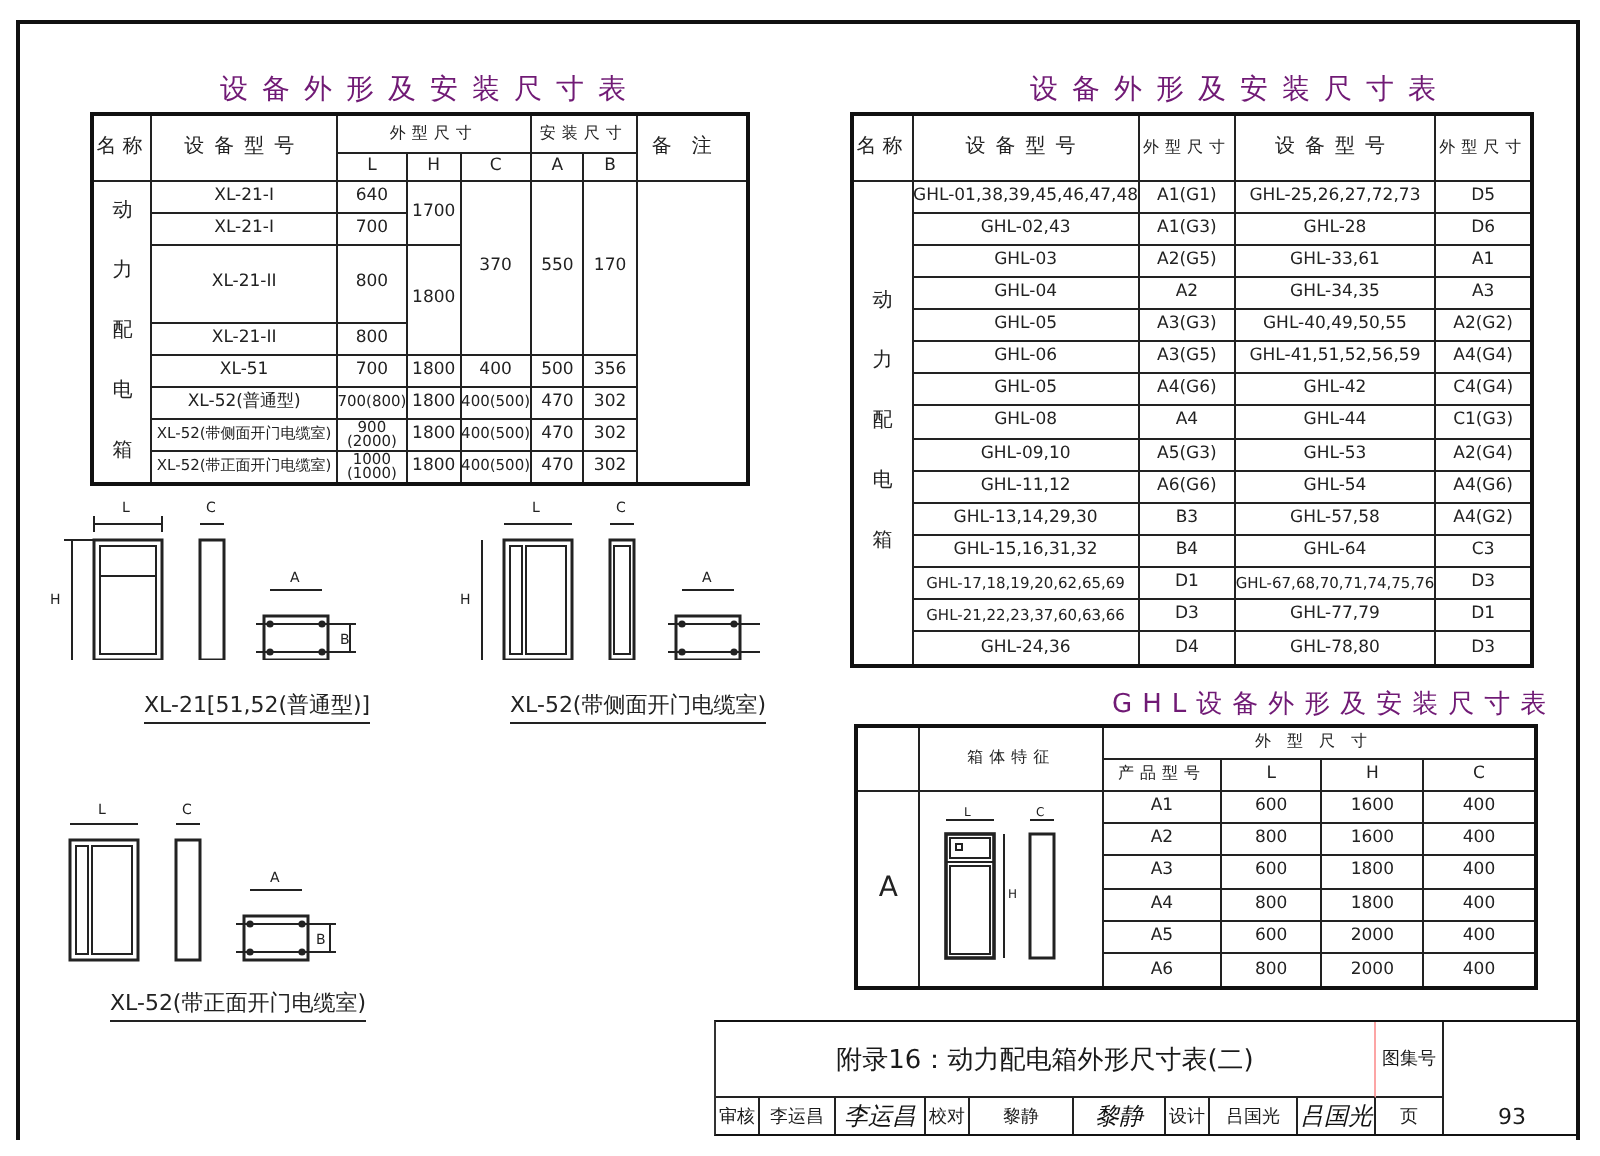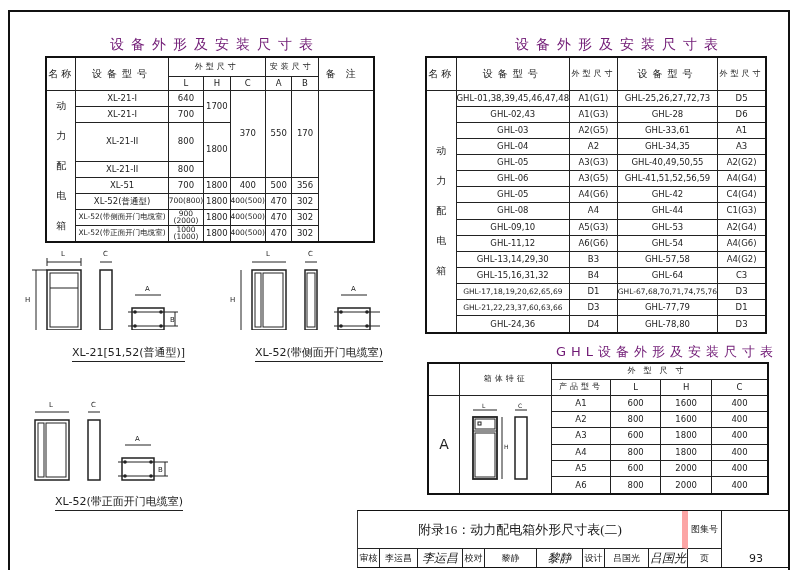--- a/index.html
+++ b/index.html
@@ -18,22 +18,22 @@
   .hdr-big { font-size: 10px; letter-spacing: 5px; }
   .hdr-sm { font-size: 8px; letter-spacing: 3px; }
   .vname { font-size: 10px; line-height: 30px; white-space: normal; }
   .stack { font-size: 7.5px; line-height: 1.0; }
   .model { font-size: 8.5px; }
 
   .drw { position: absolute; }
   .caption { position: absolute; font-size: 11px; white-space: nowrap; border-bottom: 1px solid #222; padding-bottom: 1px; color: #222; text-align: center; }
 
   .bottom { position: absolute; left: 357px; top: 510px; width: 433px; height: 58px; border: 1.5px solid #111; border-left: 1px solid #333; }
-  .bt-main { position: absolute; left: 0; top: 0; width: 330px; height: 38px; border-right: 6px solid #fca5a5; border-bottom: 1px solid #222;
-             font-size: 13px; display: flex; align-items: center; justify-content: center; font-family: Liberation Serif, serif; }
+  .bt-main { position: absolute; left: 0; top: 0; width: 330px; height: 38px; border-right: 1px solid #fca5a5; border-bottom: 1px solid #222;
+             font-size: 13px; display: flex; align-items: center; justify-content: center; }
   .bt-lbl { position: absolute; font-size: 9px; display: flex; align-items: center; justify-content: center; border-right: 1px solid #222; }
   .bt-val { position: absolute; font-size: 11px; display: flex; align-items: center; justify-content: center; }
   .sig { font-family: "DejaVu Serif", serif; font-style: italic; font-size: 12px; color: #111; }
 </style>
 </head>
 <body>
 
 <div class="frame"></div>
 
 <div class="title" style="left:110px; top:36px;">设备外形及安装尺寸表</div>

